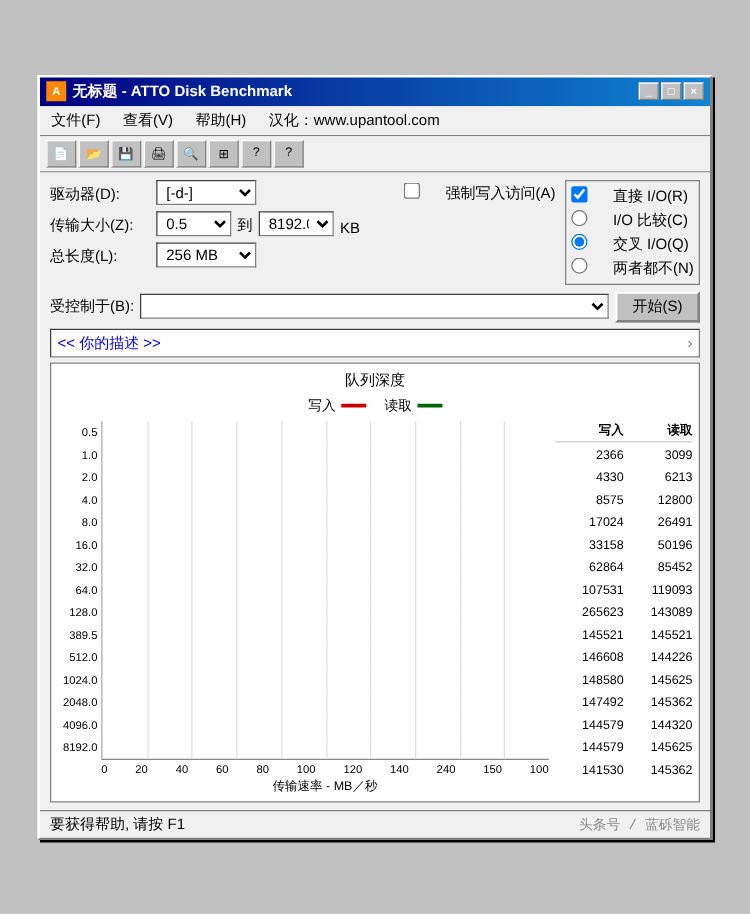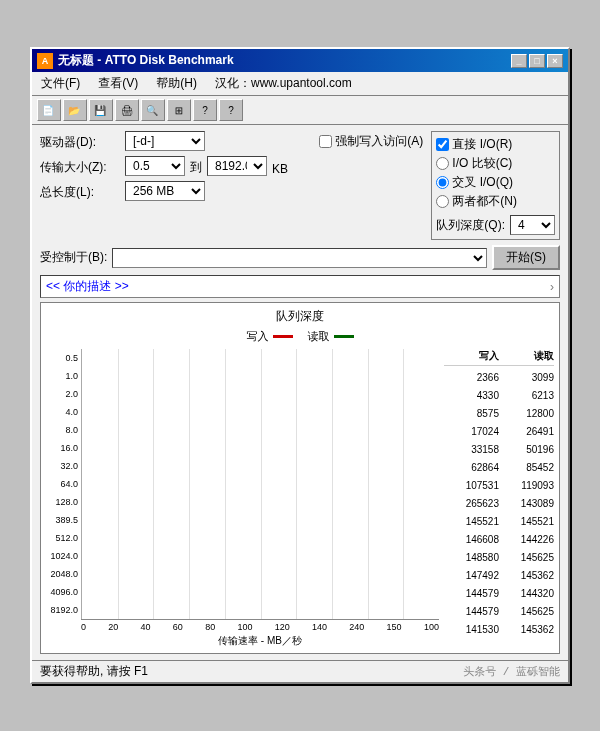--- a/index.html
+++ b/index.html
@@ -117,22 +117,22 @@
       border-left-color: #404040;
       padding: 1px 3px;
       font-size: 12px;
       font-family: inherit;
       height: 20px;
     }
     .select-sm { width: 60px; }
     .select-md { width: 80px; }
     .check-row {
       display: flex;
-      align-items: center;
-      gap: 3px;
+      align-items: flex-start;
+      gap: 20px;
       font-size: 12px;
     }
     .check-row input[type="checkbox"],
     .check-row input[type="radio"] {
       margin: 0;
     }
     .right-panel {
       display: flex;
       flex-direction: column;
       align-items: flex-start;
@@ -350,26 +350,20 @@
           <input type="radio" name="io_type" id="io_compare" style="">
           <label for="io_compare">I/O 比较(C)</label>
         </div>
         <div class="check-row">
           <input type="radio" name="io_type" id="cross_io" checked="" style="">
           <label for="cross_io">交叉 I/O(Q)</label>
         </div>
         <div class="check-row">
           <input type="radio" name="io_type" id="neither" style="">
           <label for="neither">两者都不(N)</label>
-        </div>
-        <div class="queue-row">
-          <span>队列深度(Q):</span>
-          <select class="form-select select-sm" style="width:45px;">
-            <option>4</option>
-          </select>
         </div>
       </div>
     </div>
 
     <div style="display:flex; align-items:center; margin:5px 0; gap:5px;">
       <span>受控制于(B):</span>
       <select class="form-select" style="flex:1;">
         <option></option>
       </select>
       <button class="start-btn">开始(S)</button>

